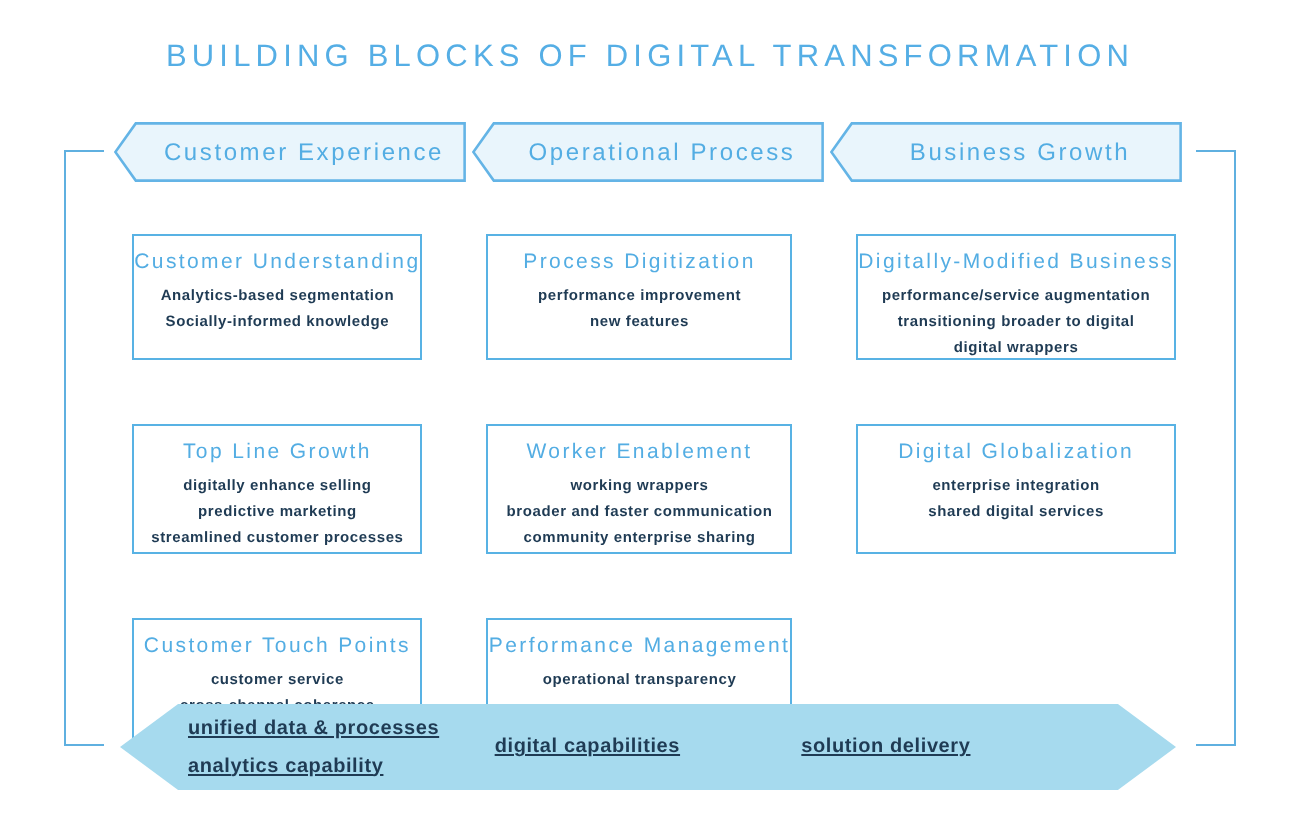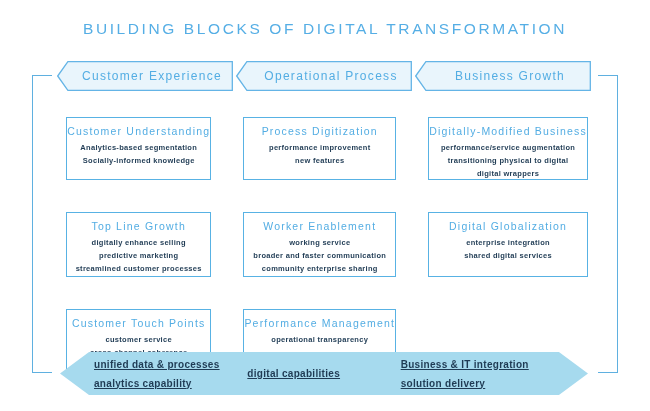--- a/index.html
+++ b/index.html
@@ -132,49 +132,48 @@
       <div class="block-item">self service</div>
     </div>
 
     <div class="block">
       <div class="block-title">Process Digitization</div>
       <div class="block-item">performance improvement</div>
       <div class="block-item">new features</div>
     </div>
     <div class="block">
       <div class="block-title">Worker Enablement</div>
-      <div class="block-item">working service</div>
+      <div class="block-item">working wrappers</div>
       <div class="block-item">broader and faster communication</div>
       <div class="block-item">community enterprise sharing</div>
     </div>
     <div class="block">
       <div class="block-title">Performance Management</div>
       <div class="block-item">operational transparency</div>
     </div>
 
     <div class="block">
       <div class="block-title">Digitally-Modified Business</div>
       <div class="block-item">performance/service augmentation</div>
-      <div class="block-item">transitioning physical to digital</div>
+      <div class="block-item">transitioning broader to digital</div>
       <div class="block-item">digital wrappers</div>
     </div>
     <div class="block">
       <div class="block-title">Digital Globalization</div>
       <div class="block-item">enterprise integration</div>
       <div class="block-item">shared digital services</div>
     </div>
   </div>
 
   <div class="banner">
     <div class="banner-group">
       <div>unified data &amp; processes</div>
       <div>analytics capability</div>
     </div>
     <div class="banner-group">
       <div>digital capabilities</div>
     </div>
     <div class="banner-group">
-      <div>Business &amp; IT integration</div>
       <div>solution delivery</div>
     </div>
   </div>
 
 </div>
 
 </body></html>

